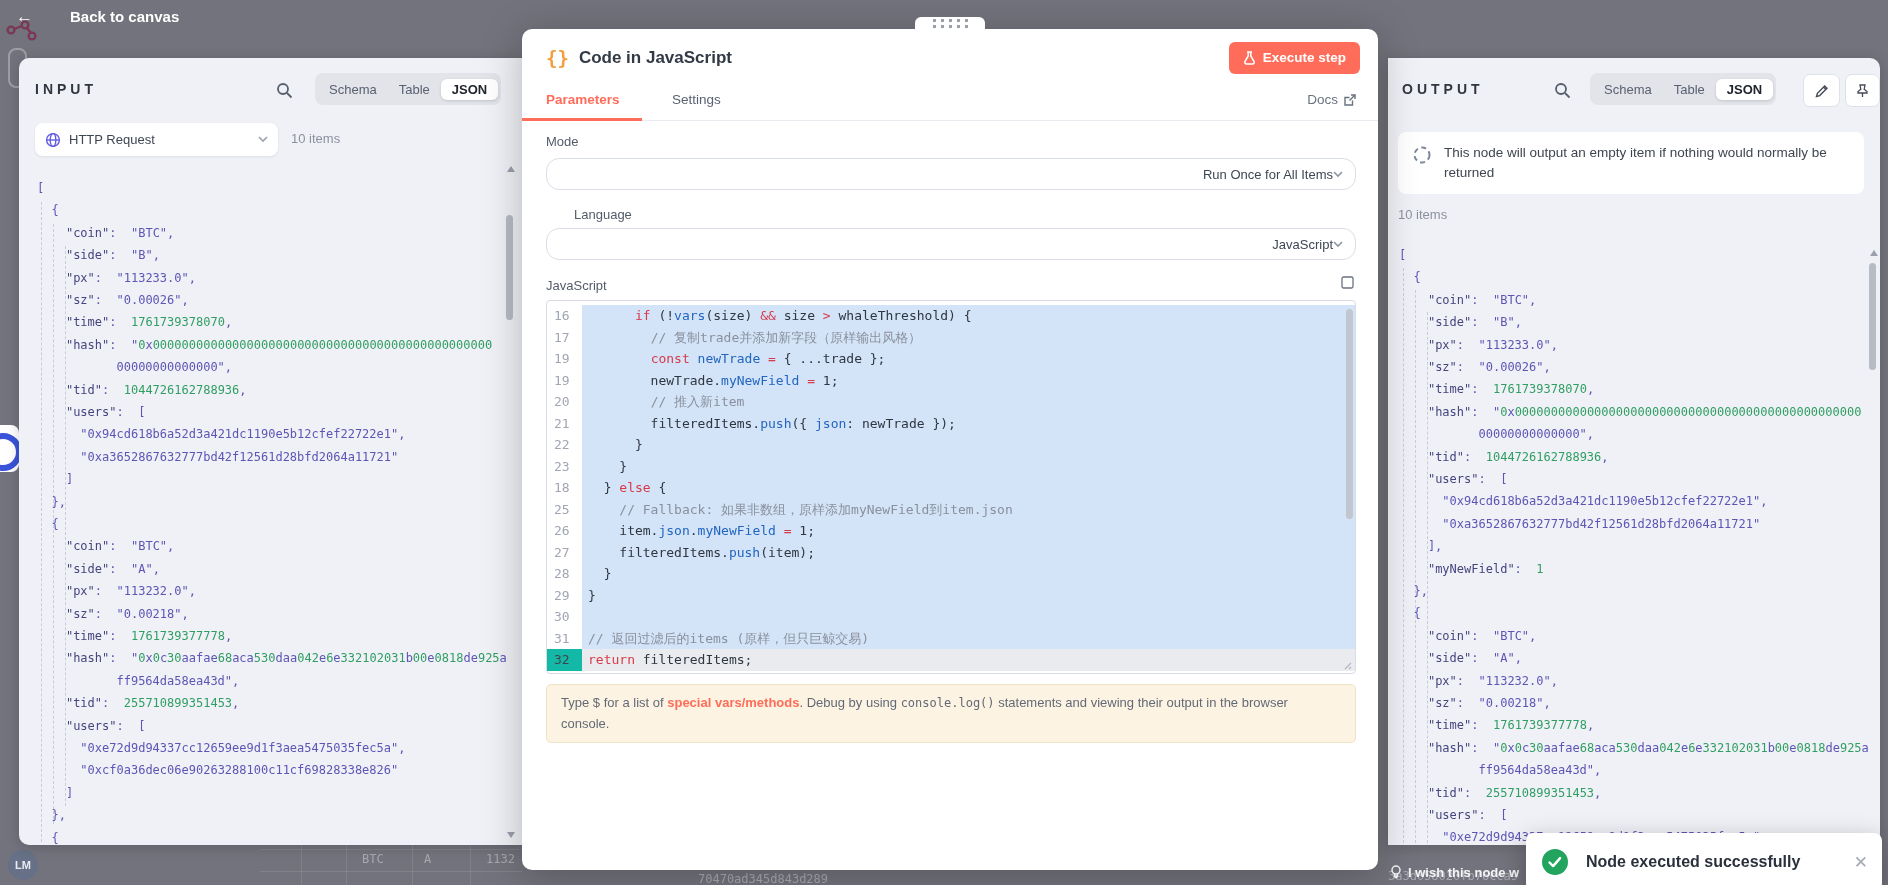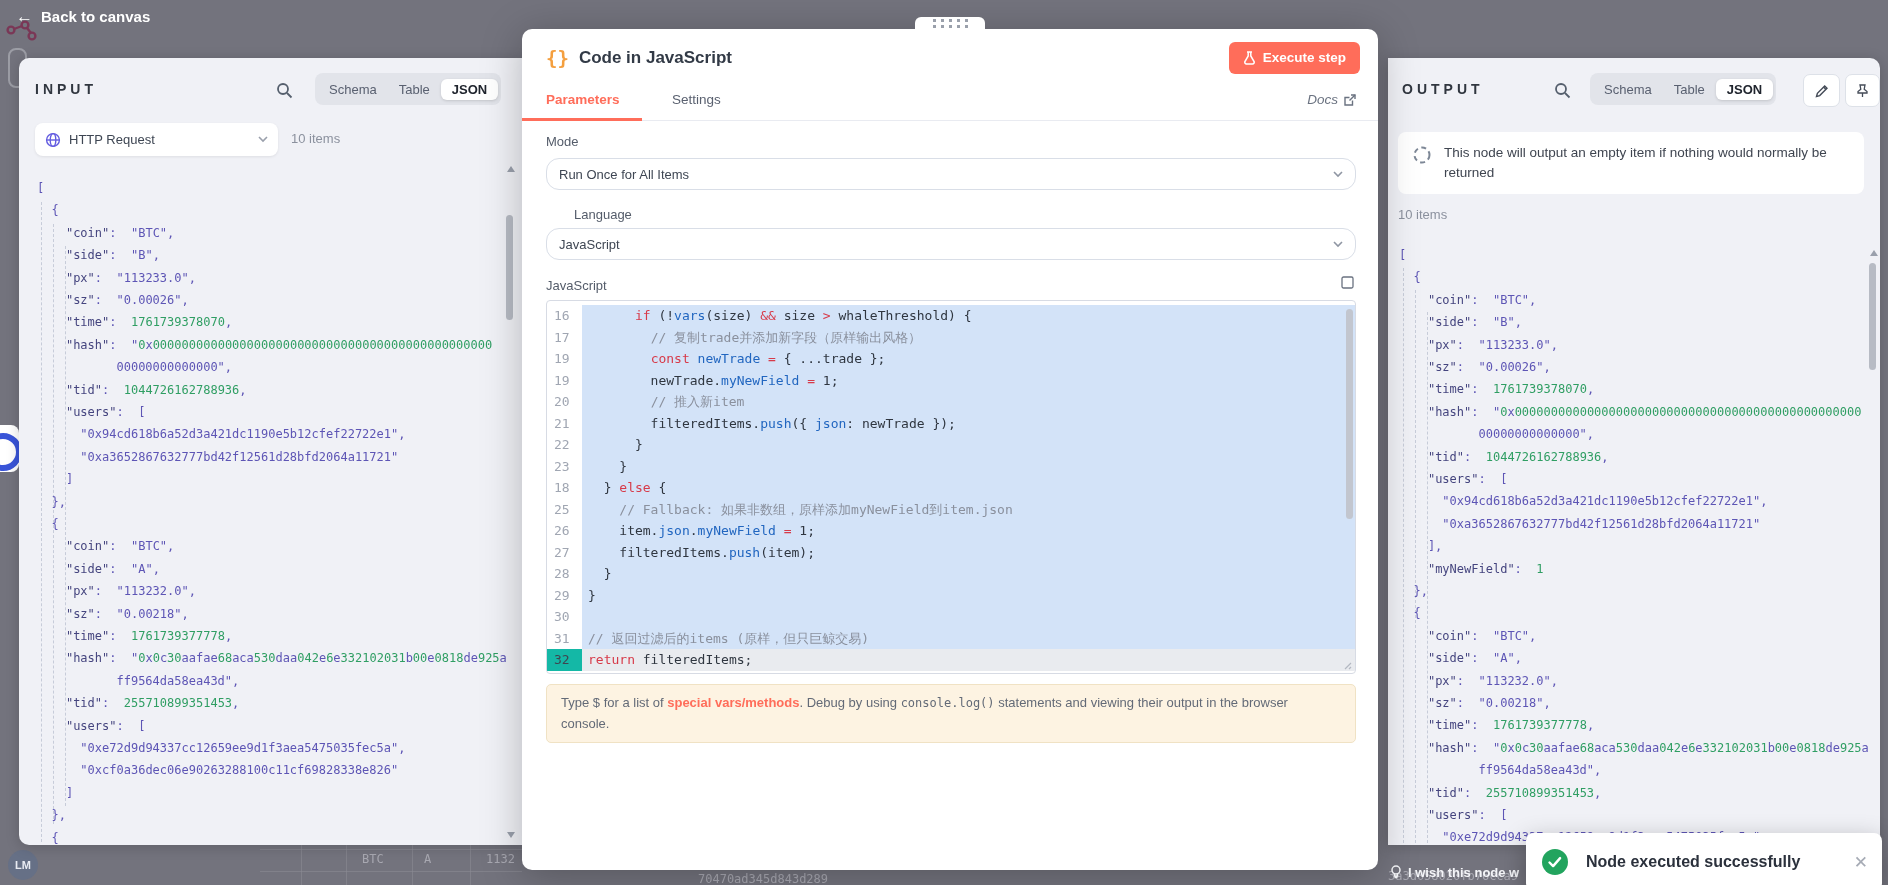--- a/index.html
+++ b/index.html
@@ -2,21 +2,21 @@
 <html><head>
 <meta charset="utf-8">
 <style>
   html,body{margin:0;padding:0;background:#5a5a63;}
   #stage{position:relative;width:1888px;height:885px;overflow:hidden;background:#73737d;
          font-family:"Liberation Sans",sans-serif;}
   .abs{position:absolute;}
   
   #back-link{left:16px;top:8px;display:flex;align-items:center;gap:8px;color:#fff;cursor:pointer;}
   #back-link .arrow{font-size:17px;line-height:1;}
-  #back-link .txt{font-size:15px;font-weight:700;}
+  #back-link .txt{font-size:15px;font-weight:700;margin-left:29px;}
   #logo-ghost{left:5px;top:16px;opacity:.85;}
   #node-outline-ghost{left:8px;top:48px;width:15px;height:36px;border:2px solid #cfd0d8;
       border-radius:8px;opacity:.45;}
   #mini-node{left:0;top:425px;width:19px;height:47px;background:#fff;border-radius:0 8px 8px 0;overflow:hidden;}
   #mini-node .arc{position:absolute;left:-16px;top:8px;width:26px;height:26px;border:6px solid #3954d8;border-radius:50%;}
   #avatar{left:8px;top:850px;width:30px;height:30px;border-radius:50%;background:#667086;
       color:#e9ebf2;font-size:11px;font-weight:700;display:flex;align-items:center;justify-content:center;}
   .ghostline{background:#8d8d96;opacity:.55;}
   .ghosttext{color:#a8a8b1;font-size:12px;font-family:"DejaVu Sans Mono",monospace;}
   #wish{left:1390px;top:851px;display:flex;align-items:center;gap:6px;color:#f4f5f8;font-size:13px;font-weight:700;margin-top:14px;}
@@ -62,25 +62,25 @@
   #dlg-title{font-size:17px;font-weight:700;color:#323a46;flex:1;}
   #execute-btn{display:flex;align-items:center;gap:7px;background:#ff6d5a;color:#fff;border:none;
      border-radius:6px;height:32px;padding:0 14px;font-size:13.5px;font-weight:700;cursor:pointer;
      font-family:"Liberation Sans",sans-serif;}
   #dlg-tabs{left:0;top:57px;right:0;height:34px;border-bottom:1px solid #e9ebf1;}
   .dlg-tab{position:absolute;top:6px;font-size:13.5px;cursor:pointer;}
   #tab-parameters{left:24px;color:#ff6d5a;font-weight:700;}
   #tab-settings{left:150px;color:#5a6170;}
   #tab-underline{position:absolute;left:0;bottom:-1px;width:120px;height:3px;background:#ff6d5a;}
   #docs-link{position:absolute;right:22px;top:6px;display:flex;gap:6px;align-items:center;
-     color:#6a7280;font-size:13.5px;cursor:pointer;font-style:italic;}
+     color:#6a7280;font-size:13.5px;cursor:pointer;}
   #dlg-body{left:0;top:91px;right:0;bottom:0;}
   .fld-label{position:absolute;left:24px;font-size:13px;color:#545c6a;}
   .select{position:absolute;left:24px;right:22px;height:32px;border:1px solid #d9dee7;border-radius:13px;
-     display:flex;align-items:center;padding:0 12px;box-sizing:border-box;font-size:13px;color:#3e4653;cursor:pointer;background:#fff;}
+     display:flex;align-items:center;padding:0 12px;box-sizing:border-box;font-size:13px;color:#3e4653;cursor:pointer;background:#fff;text-align:right;}
   .select .val{flex:1;}
   
   #editor{left:24px;right:22px;top:180px;height:372px;border:1px solid #d7dbe4;border-radius:4px;
      background:#fff;overflow:hidden;}
   #code-rows{position:absolute;left:0;top:4px;right:0;}
   .crow{height:21.5px;display:flex;font-family:"DejaVu Sans Mono",monospace;font-size:13px;line-height:21.5px;}
   .cnum{width:28px;flex:none;color:#a0a6b2;padding-left:7px;background:#fff;}
   .ccode{flex:1;white-space:pre;padding-left:6px;color:#2f3640;}
   .crow.sel .ccode{background:#d3e3f8;}
   .crow.act{background:#e9ebef;}

